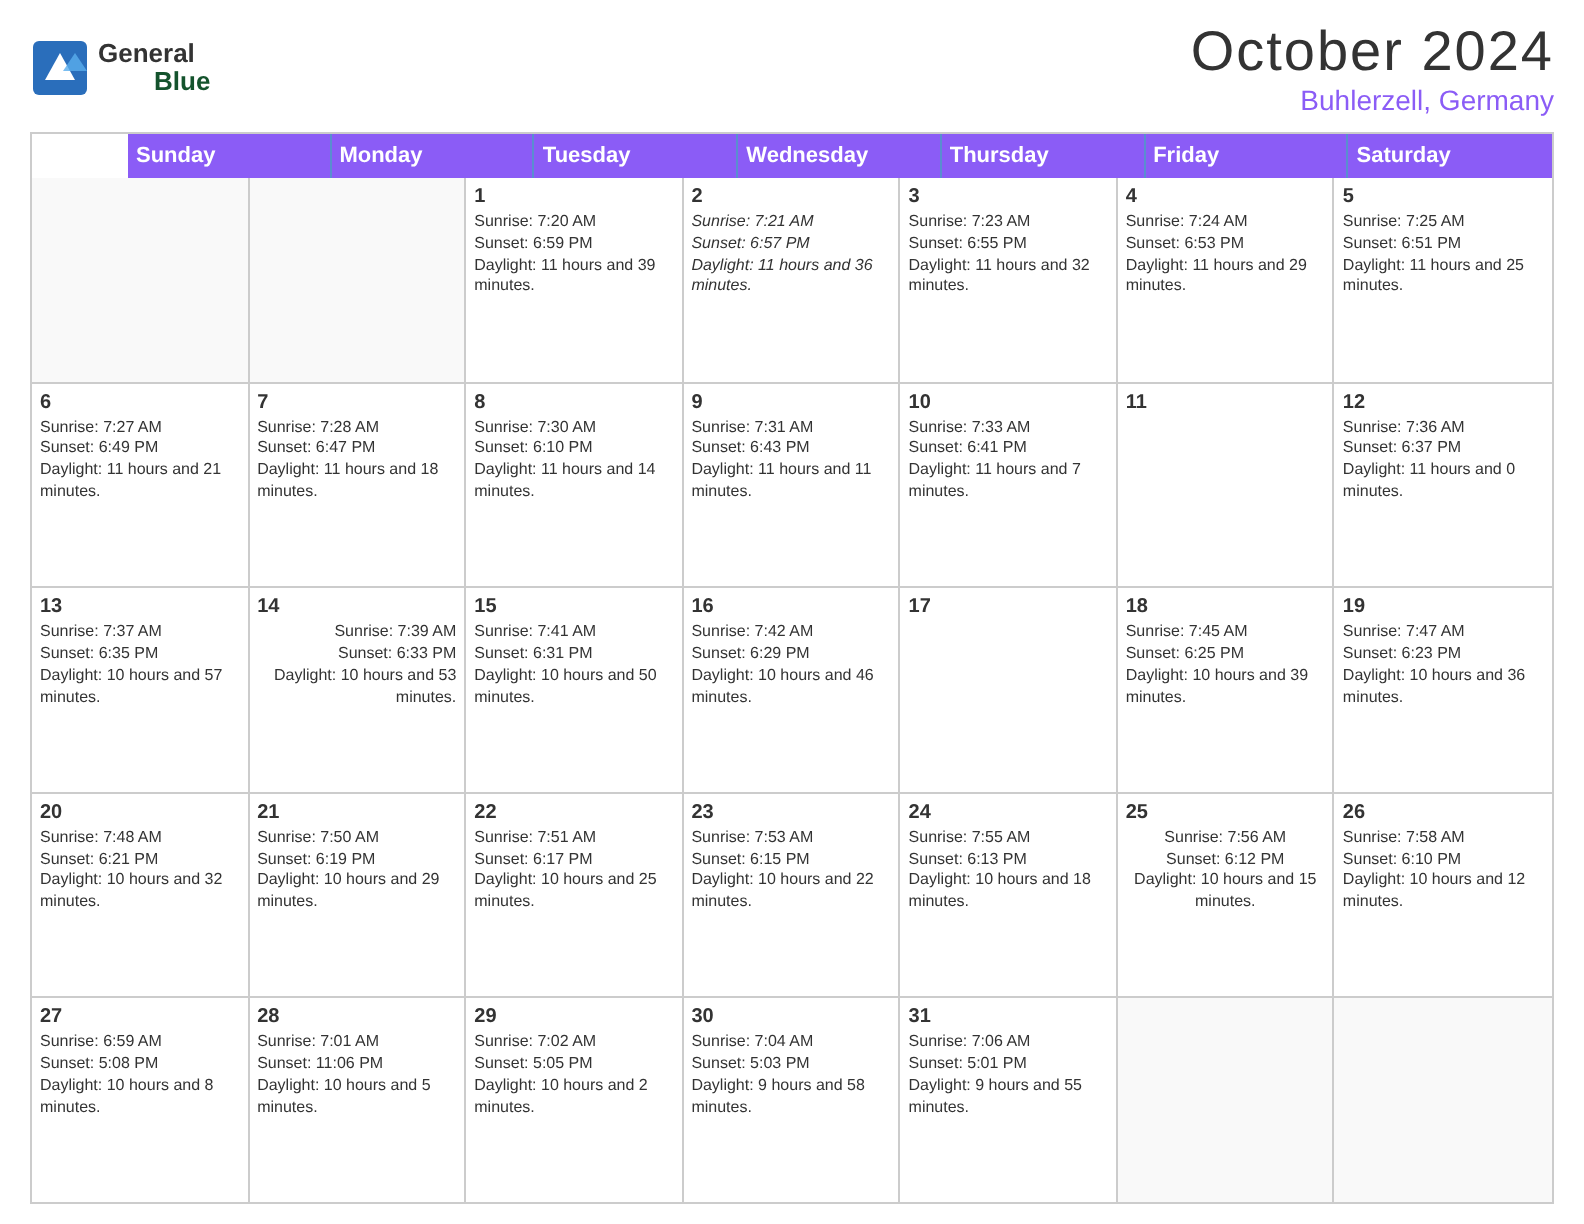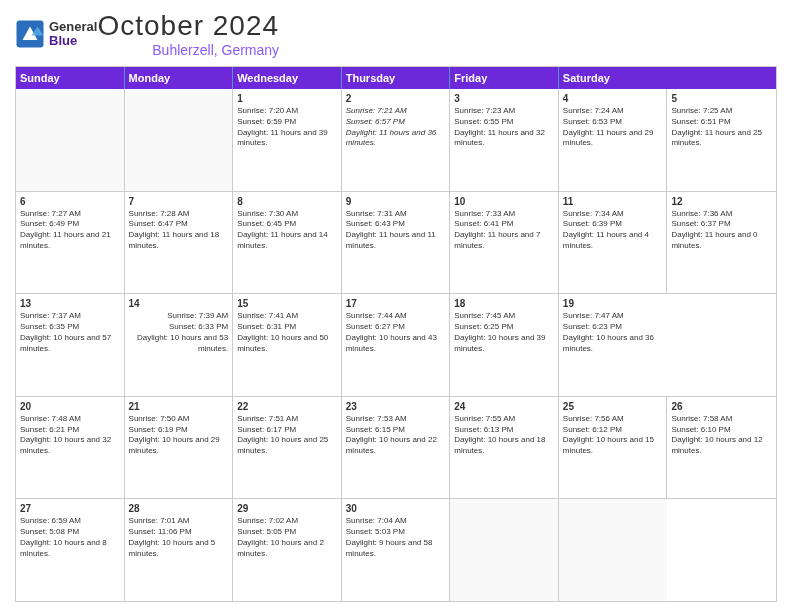--- a/index.html
+++ b/index.html
@@ -12,38 +12,38 @@
     }
     .page {
       width: 792px;
       height: 612px;
       padding: 10px 15px;
       display: flex;
       flex-direction: column;
     }
     .header {
       display: flex;
-      justify-content: flex-start;
+      justify-content: space-between;
       align-items: center;
       margin-bottom: 8px;
     }
     .logo {
       display: flex;
       align-items: center;
       gap: 4px;
     }
     .logo-text {
       display: flex;
       flex-direction: column;
       font-size: 13px;
       font-weight: bold;
       line-height: 1.1;
     }
     .logo-text span:first-child { color: #333; }
-    .logo-text span:last-child { color: #4c1d95; }
+    .logo-text span:last-child { color: #14532d; margin-left: 28px; }
     .logo-icon {
       width: 30px;
       height: 30px;
     }
     .title-block {
       text-align: right;
     }
     .title-block h1 {
       font-size: 28px;
       font-weight: normal;
@@ -57,21 +57,22 @@
     }
     .calendar {
       flex: 1;
       display: flex;
       flex-direction: column;
       border: 1px solid #ccc;
     }
     .cal-header {
       display: grid;
       grid-template-columns: repeat(7, 1fr);
-      background: #6d28d9;
+      background: #8b5cf6;
+      margin-left: 48px;
     }
     .cal-header-cell {
       color: #fff;
       font-size: 11px;
       font-weight: bold;
       padding: 5px 4px;
       text-align: left;
       border-right: 1px solid #5a8ed0;
     }
     .cal-header-cell:last-child { border-right: none; }
@@ -129,20 +130,21 @@
     <div class="title-block">
       <h1>October 2024</h1>
       <h2>Buhlerzell, Germany</h2>
     </div>
   </div>
 
   <div class="calendar">
     <div class="cal-header">
     <div class="cal-header-cell">Sunday</div>
         <div class="cal-header-cell">Monday</div>
+        <div class="cal-header-cell">Tuesday</div>
         <div class="cal-header-cell">Wednesday</div>
         <div class="cal-header-cell">Thursday</div>
         <div class="cal-header-cell">Friday</div>
         <div class="cal-header-cell">Saturday</div>
       </div>
     <div class="cal-body">
     <div class="cal-row">
           <div class="cal-cell empty"></div>
           <div class="cal-cell empty"></div>
           <div class="cal-cell">
@@ -185,40 +187,37 @@
           </div>
           <div class="cal-cell">
             <span class="day-num">7</span>
             <div class="cell-text" style="white-space: pre-line;">Sunrise: 7:28 AM
 Sunset: 6:47 PM
 Daylight: 11 hours and 18 minutes.</div>
           </div>
           <div class="cal-cell">
             <span class="day-num">8</span>
             <div class="cell-text" style="white-space: pre-line;">Sunrise: 7:30 AM
-Sunset: 6:45 PM
+Sunset: 6:10 PM
 Daylight: 11 hours and 14 minutes.</div>
           </div>
           <div class="cal-cell">
             <span class="day-num">9</span>
             <div class="cell-text" style="white-space: pre-line;">Sunrise: 7:31 AM
 Sunset: 6:43 PM
 Daylight: 11 hours and 11 minutes.</div>
           </div>
           <div class="cal-cell">
             <span class="day-num">10</span>
             <div class="cell-text" style="white-space: pre-line;">Sunrise: 7:33 AM
 Sunset: 6:41 PM
 Daylight: 11 hours and 7 minutes.</div>
           </div>
           <div class="cal-cell">
             <span class="day-num">11</span>
-            <div class="cell-text" style="white-space: pre-line;">Sunrise: 7:34 AM
-Sunset: 6:39 PM
-Daylight: 11 hours and 4 minutes.</div>
           </div>
           <div class="cal-cell">
             <span class="day-num">12</span>
             <div class="cell-text" style="white-space: pre-line;">Sunrise: 7:36 AM
 Sunset: 6:37 PM
 Daylight: 11 hours and 0 minutes.</div>
           </div>
         </div>
         <div class="cal-row">
           <div class="cal-cell">
@@ -233,24 +232,27 @@
 Sunset: 6:33 PM
 Daylight: 10 hours and 53 minutes.</div>
           </div>
           <div class="cal-cell">
             <span class="day-num">15</span>
             <div class="cell-text" style="white-space: pre-line;">Sunrise: 7:41 AM
 Sunset: 6:31 PM
 Daylight: 10 hours and 50 minutes.</div>
           </div>
           <div class="cal-cell">
+            <span class="day-num">16</span>
+            <div class="cell-text" style="white-space: pre-line;">Sunrise: 7:42 AM
+Sunset: 6:29 PM
+Daylight: 10 hours and 46 minutes.</div>
+          </div>
+          <div class="cal-cell">
             <span class="day-num">17</span>
-            <div class="cell-text" style="white-space: pre-line;">Sunrise: 7:44 AM
-Sunset: 6:27 PM
-Daylight: 10 hours and 43 minutes.</div>
           </div>
           <div class="cal-cell">
             <span class="day-num">18</span>
             <div class="cell-text" style="white-space: pre-line;">Sunrise: 7:45 AM
 Sunset: 6:25 PM
 Daylight: 10 hours and 39 minutes.</div>
           </div>
           <div class="cal-cell">
             <span class="day-num">19</span>
             <div class="cell-text" style="white-space: pre-line;">Sunrise: 7:47 AM
@@ -284,21 +286,21 @@
 Daylight: 10 hours and 22 minutes.</div>
           </div>
           <div class="cal-cell">
             <span class="day-num">24</span>
             <div class="cell-text" style="white-space: pre-line;">Sunrise: 7:55 AM
 Sunset: 6:13 PM
 Daylight: 10 hours and 18 minutes.</div>
           </div>
           <div class="cal-cell">
             <span class="day-num">25</span>
-            <div class="cell-text" style="white-space: pre-line;">Sunrise: 7:56 AM
+            <div class="cell-text" style="white-space: pre-line; text-align: center;">Sunrise: 7:56 AM
 Sunset: 6:12 PM
 Daylight: 10 hours and 15 minutes.</div>
           </div>
           <div class="cal-cell">
             <span class="day-num">26</span>
             <div class="cell-text" style="white-space: pre-line;">Sunrise: 7:58 AM
 Sunset: 6:10 PM
 Daylight: 10 hours and 12 minutes.</div>
           </div>
         </div>
@@ -319,19 +321,25 @@
             <span class="day-num">29</span>
             <div class="cell-text" style="white-space: pre-line;">Sunrise: 7:02 AM
 Sunset: 5:05 PM
 Daylight: 10 hours and 2 minutes.</div>
           </div>
           <div class="cal-cell">
             <span class="day-num">30</span>
             <div class="cell-text" style="white-space: pre-line;">Sunrise: 7:04 AM
 Sunset: 5:03 PM
 Daylight: 9 hours and 58 minutes.</div>
+          </div>
+          <div class="cal-cell">
+            <span class="day-num">31</span>
+            <div class="cell-text" style="white-space: pre-line;">Sunrise: 7:06 AM
+Sunset: 5:01 PM
+Daylight: 9 hours and 55 minutes.</div>
           </div>
           <div class="cal-cell empty"></div>
           <div class="cal-cell empty"></div>
         </div>
       </div>
   </div>
 </div>
 
 </body></html>

